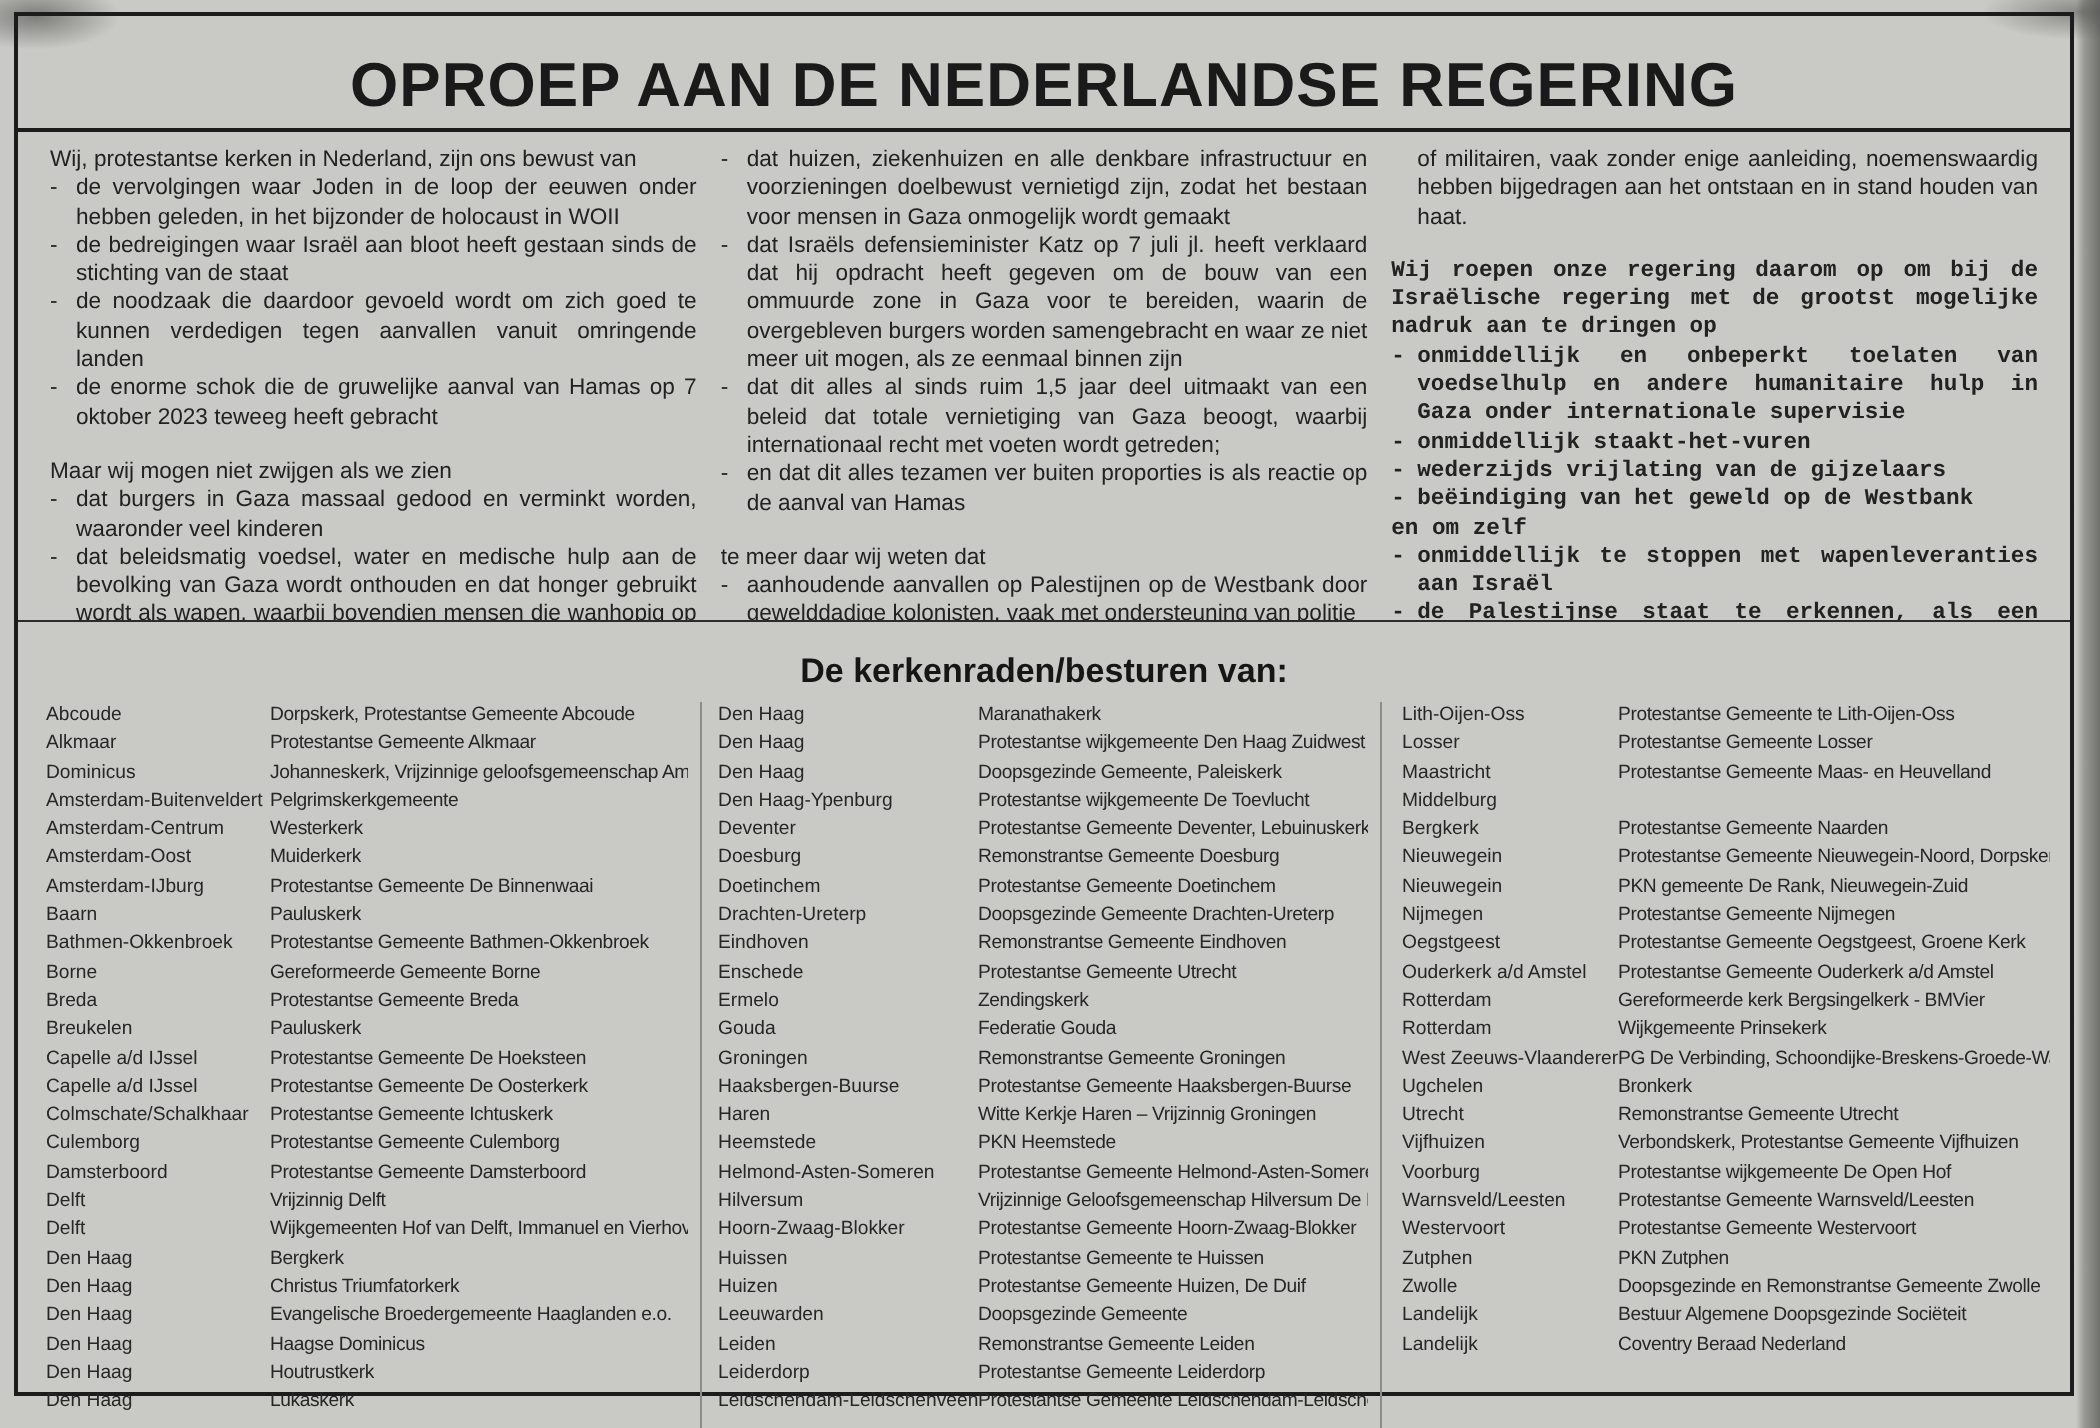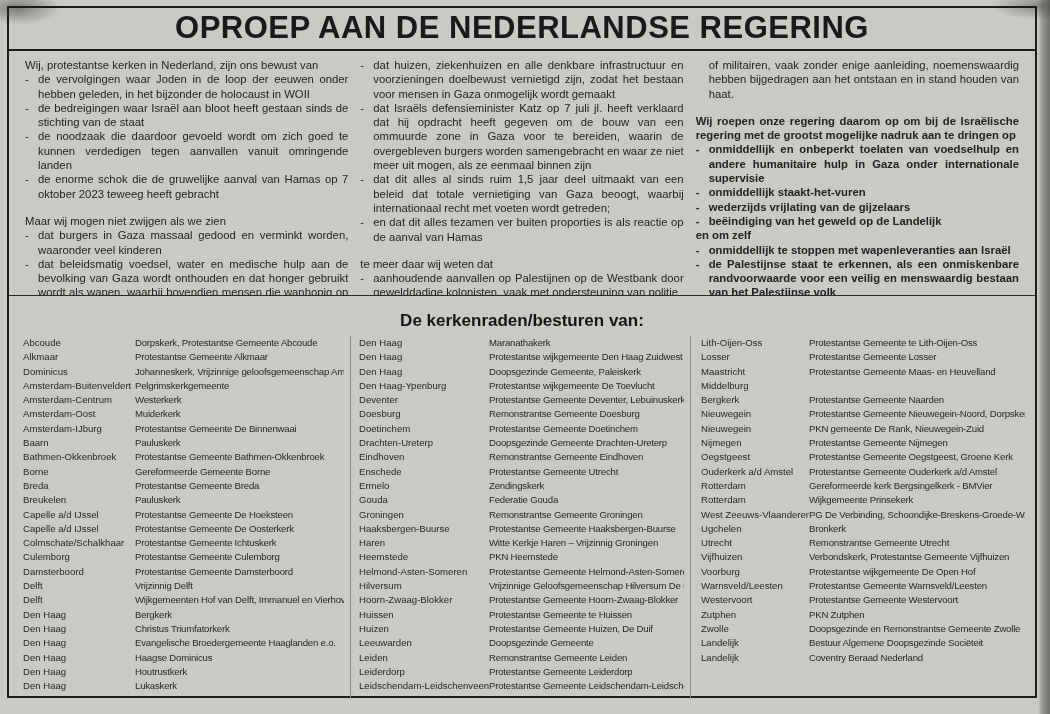--- a/index.html
+++ b/index.html
@@ -7,29 +7,29 @@
     background:
       radial-gradient(60px 24px at 18px 8px, rgba(60,60,58,.55), rgba(60,60,58,0) 70%),
       radial-gradient(70px 20px at 1040px 6px, rgba(70,70,68,.5), rgba(70,70,68,0) 70%),
       linear-gradient(to right, #c9c9c5 0 1038px, #9a9a96 1042px, #6f6f6c 1050px),
       #c9c9c5;
   }
   .ad{position:absolute;left:7px;top:6px;width:1030px;height:692px;
     background:linear-gradient(115deg,#f3f2ee 0%,#edecÐµ8 40%,#f1f0ec 70%,#e9e8e4 100%),#f0efeb;
     border:2px solid #1c1c1c;box-sizing:border-box;color:#1f1f1f;}
   .title-band{border-bottom:2px solid #1c1c1c;}
-  h1{margin:1px 0 0 0;padding:1px 0 3px 0;text-align:center;
+  h1{margin:16px 0 0 0;padding:1px 0 3px 0;text-align:center;
     font-size:31px;font-weight:800;letter-spacing:.5px;color:#1a1a1a;}
   .intro{display:flex;gap:12px;padding:7px 16px 0 16px;height:244px;box-sizing:border-box;overflow:hidden;}
   .icol{flex:1;font-size:11.3px;line-height:14.3px;text-align:justify;color:#222;}
   .block{display:flex;}
   .block .txt{flex:1;text-align:justify;}
   .block.bullet .marker{width:13px;flex:0 0 13px;}
   .block.cont{padding-left:13px;}
-  .block.bold{font-weight:700;}
+  .block.bold{font-weight:700;font-family:Liberation Mono, monospace;}
   .gap{height:13px;}
   .hr-full{border-top:1.5px solid #2b2b2b;margin:0;}
   h2{margin:15px 0 2px 0;text-align:center;font-size:17px;font-weight:700;color:#161616;}
   .churches{display:flex;padding:3px 4px 0 14px;height:366px;box-sizing:border-box;overflow:hidden;}
   .cgroup{box-sizing:border-box;padding-right:6px;overflow:hidden;}
   .cgroup.g0{width:330px;border-right:1px solid #8b8b88;}
   .cgroup.g1{width:342px;border-right:1px solid #8b8b88;padding-left:8px;}
   .cgroup.g2{width:342px;padding-left:10px;}
   .crow{display:flex;font-size:9.6px;line-height:14.3px;white-space:nowrap;color:#262626;}
   .crow .place{flex:0 0 112px;overflow:hidden;}
@@ -120,21 +120,21 @@
         <div class="block bold bullet">
           <span class="marker">-</span>
           <span class="txt">onmiddellijk staakt-het-vuren</span>
         </div>
         <div class="block bold bullet">
           <span class="marker">-</span>
           <span class="txt">wederzijds vrijlating van de gijzelaars</span>
         </div>
         <div class="block bold bullet">
           <span class="marker">-</span>
-          <span class="txt">beëindiging van het geweld op de Landelijk</span>
+          <span class="txt">beëindiging van het geweld op de Westbank</span>
         </div>
         <div class="block bold">
           <span class="txt">en om zelf</span>
         </div>
         <div class="block bold bullet">
           <span class="marker">-</span>
           <span class="txt">onmiddellijk te stoppen met wapenleveranties aan Israël</span>
         </div>
         <div class="block bold bullet">
           <span class="marker">-</span>

